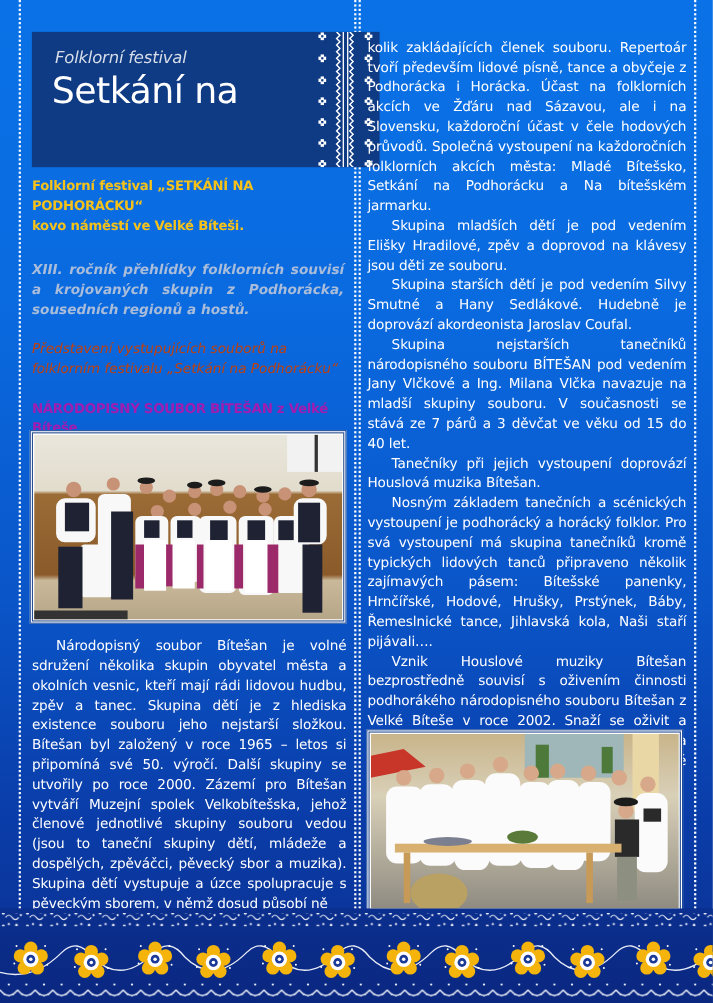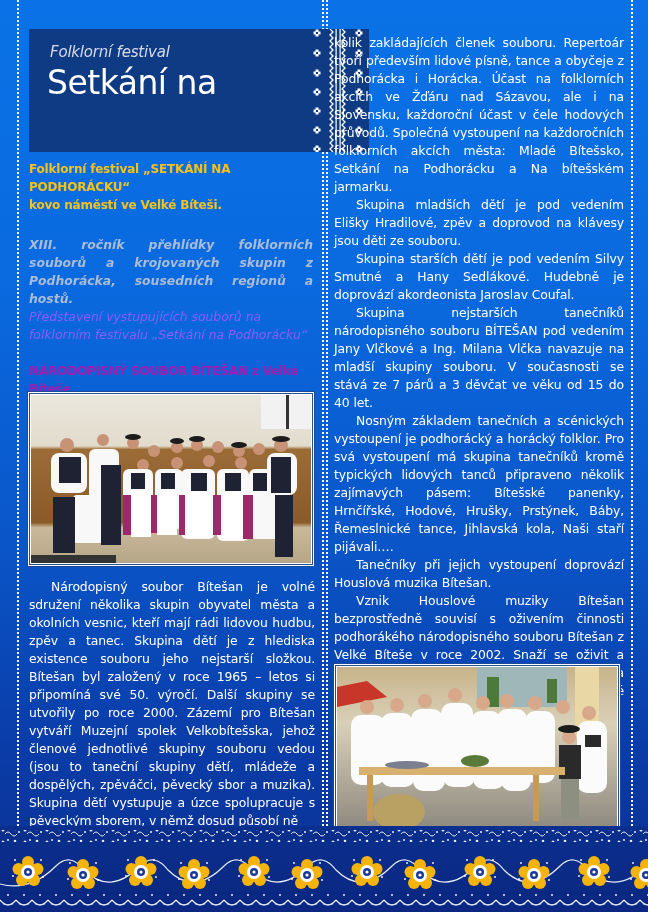--- a/index.html
+++ b/index.html
@@ -12,21 +12,21 @@
   }
   .dotted-line {
     position: absolute;
     width: 0;
     border-left: 2px dotted #ffffff;
   }
   .header-box {
     position: absolute;
     left: 29px;
     top: 29px;
-    width: 340px;
+    width: 316px;
     height: 123px;
     background: #0f3b84;
     overflow: hidden;
   }
   .header-kicker {
     position: absolute;
     left: 21px;
     top: 14px;
     font-style: italic;
     font-size: 15px;
@@ -91,21 +91,21 @@
     line-height: 18px;
     text-align: justify;
   }
   .presentation {
     position: absolute;
     left: 29px;
     top: 308px;
     width: 290px;
     font-size: 12.4px;
     font-style: italic;
-    color: #8b5cf6;
+    color: #c2410c;
     line-height: 18px;
   }
   .section-heading {
     position: absolute;
     left: 29px;
     top: 362px;
     width: 290px;
     font-size: 12.2px;
     font-weight: bold;
     color: #a21caf;
@@ -286,21 +286,21 @@
         <rect x="49" y="119" width="2" height="2"></rect>
     </g>
   </svg>
 </div>
 
 <div class="event-info">
   <div>Folklorní festival „SETKÁNÍ NA PODHORÁCKU“</div>
   <div>kovo náměstí ve Velké Bíteši.</div>
 </div>
 
-<div class="intro-italic">XIII. ročník přehlídky folklorních souborů a krojovaných skupin z Podhorácka, sousedních regionů a hostů.</div>
+<div class="intro-italic">XIII. ročník přehlídky folklorních souvisí a krojovaných skupin z Podhorácka, sousedních regionů a hostů.</div>
 
 <div class="presentation">Představení vystupujících souborů na folklorním festivalu „Setkání na Podhorácku“</div>
 
 <div class="section-heading">NÁRODOPISNÝ SOUBOR BÍTEŠAN z Velké Bíteše</div>
 
 <div class="photo-frame photo1">
   <div class="inner">
     <svg width="282" height="170" viewBox="0 0 282 170" preserveAspectRatio="none">
       <defs>
         <linearGradient id="wall1" x1="0" y1="0" x2="0" y2="1">
@@ -388,22 +388,22 @@
 
 <div class="left-body body-text">
   <p class="indent">Národopisný soubor Bítešan je volné sdružení několika skupin obyvatel města a okolních vesnic, kteří mají rádi lidovou hudbu, zpěv a tanec. Skupina dětí je z hlediska existence souboru jeho nejstarší složkou. Bítešan byl založený v roce 1965 – letos si připomíná své 50. výročí. Další skupiny se utvořily po roce 2000. Zázemí pro Bítešan vytváří Muzejní spolek Velkobíteš­ska, jehož členové jednotlivé skupiny souboru vedou (jsou to taneční skupiny dětí, mládeže a dospělých, zpěváčci, pěvecký sbor a muzika). Skupina dětí vystupuje a úzce spolupracuje s pěveckým sborem, v němž dosud působí ně­</p>
 </div>
 
 <div class="right-body body-text">
   <p>kolik zakládajících členek souboru. Repertoár tvoří především lidové písně, tance a obyčeje z Podhorácka i Horácka. Účast na folklorních akcích ve Žďáru nad Sázavou, ale i na Slovensku, každoroční účast v čele hodových průvodů. Společná vystoupení na každoročních folklorních akcích města: Mladé Bítešsko, Setkání na Podhorácku a Na bítešském jarmarku.</p>
   <p class="indent">Skupina mladších dětí je pod vedením Elišky Hradilové, zpěv a doprovod na klávesy jsou děti ze souboru.</p>
   <p class="indent">Skupina starších dětí je pod vedením Silvy Smutné a Hany Sedlákové. Hudebně je doprovází akordeonista Jaroslav Coufal.</p>
   <p class="indent">Skupina nejstarších tanečníků národopisného souboru BÍTEŠAN pod vedením Jany Vlčkové a Ing. Milana Vlčka navazuje na mladší skupiny souboru. V současnosti se stává ze 7 párů a 3 děvčat ve věku od 15 do 40 let.</p>
+  <p class="indent">Tanečníky při jejich vystoupení doprovází Houslová muzika Bítešan.</p>
   <p class="indent">Nosným základem tanečních a scénických vystoupení je podhorácký a horácký folklor. Pro svá vystoupení má skupina tanečníků kromě typických lidových tanců připraveno několik zajímavých pásem: Bítešské panenky, Hrnčířské, Hodové, Hrušky, Prstýnek, Báby, Řemeslnické tance, Jihlavská kola, Naši staří pijávali….</p>
-  <p class="indent">Tanečníky při jejich vystoupení doprovází Houslová muzika Bítešan.</p>
   <p class="indent">Vznik Houslové muziky Bítešan bezprostředně souvisí s oživením činnosti podhorákého národopisného souboru Bítešan z Velké Bíteše v roce 2002. Snaží se oživit a přivést zpět posluchačům zapomenuté písně a melodie tohoto kraje. Svá vystoupení také doplňuje výběrem</p>
 </div>
 
 <div class="photo-frame photo2">
   <div class="inner">
     <svg width="282" height="161" viewBox="0 0 282 161" preserveAspectRatio="none">
       <defs>
         <linearGradient id="bg2" x1="0" y1="0" x2="0" y2="1">
           <stop offset="0" stop-color="#c8b48a"></stop>
           <stop offset="0.35" stop-color="#d9d0b8"></stop>

